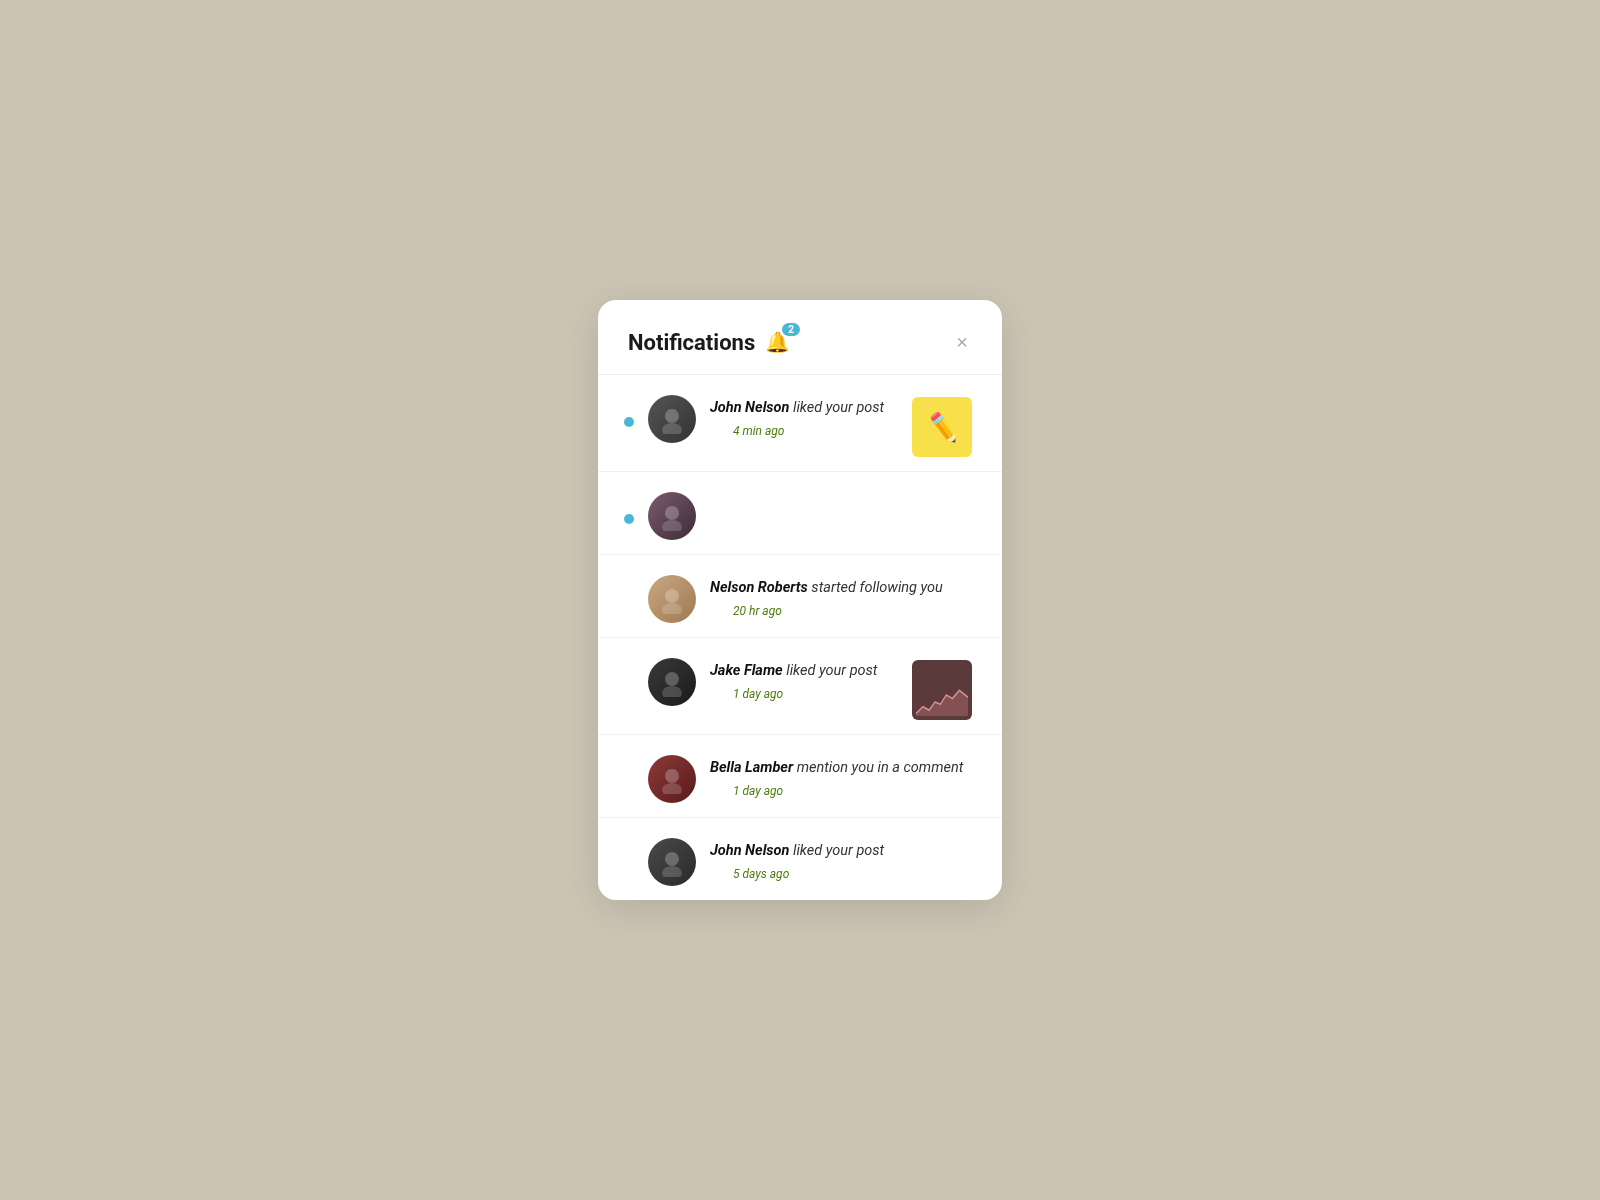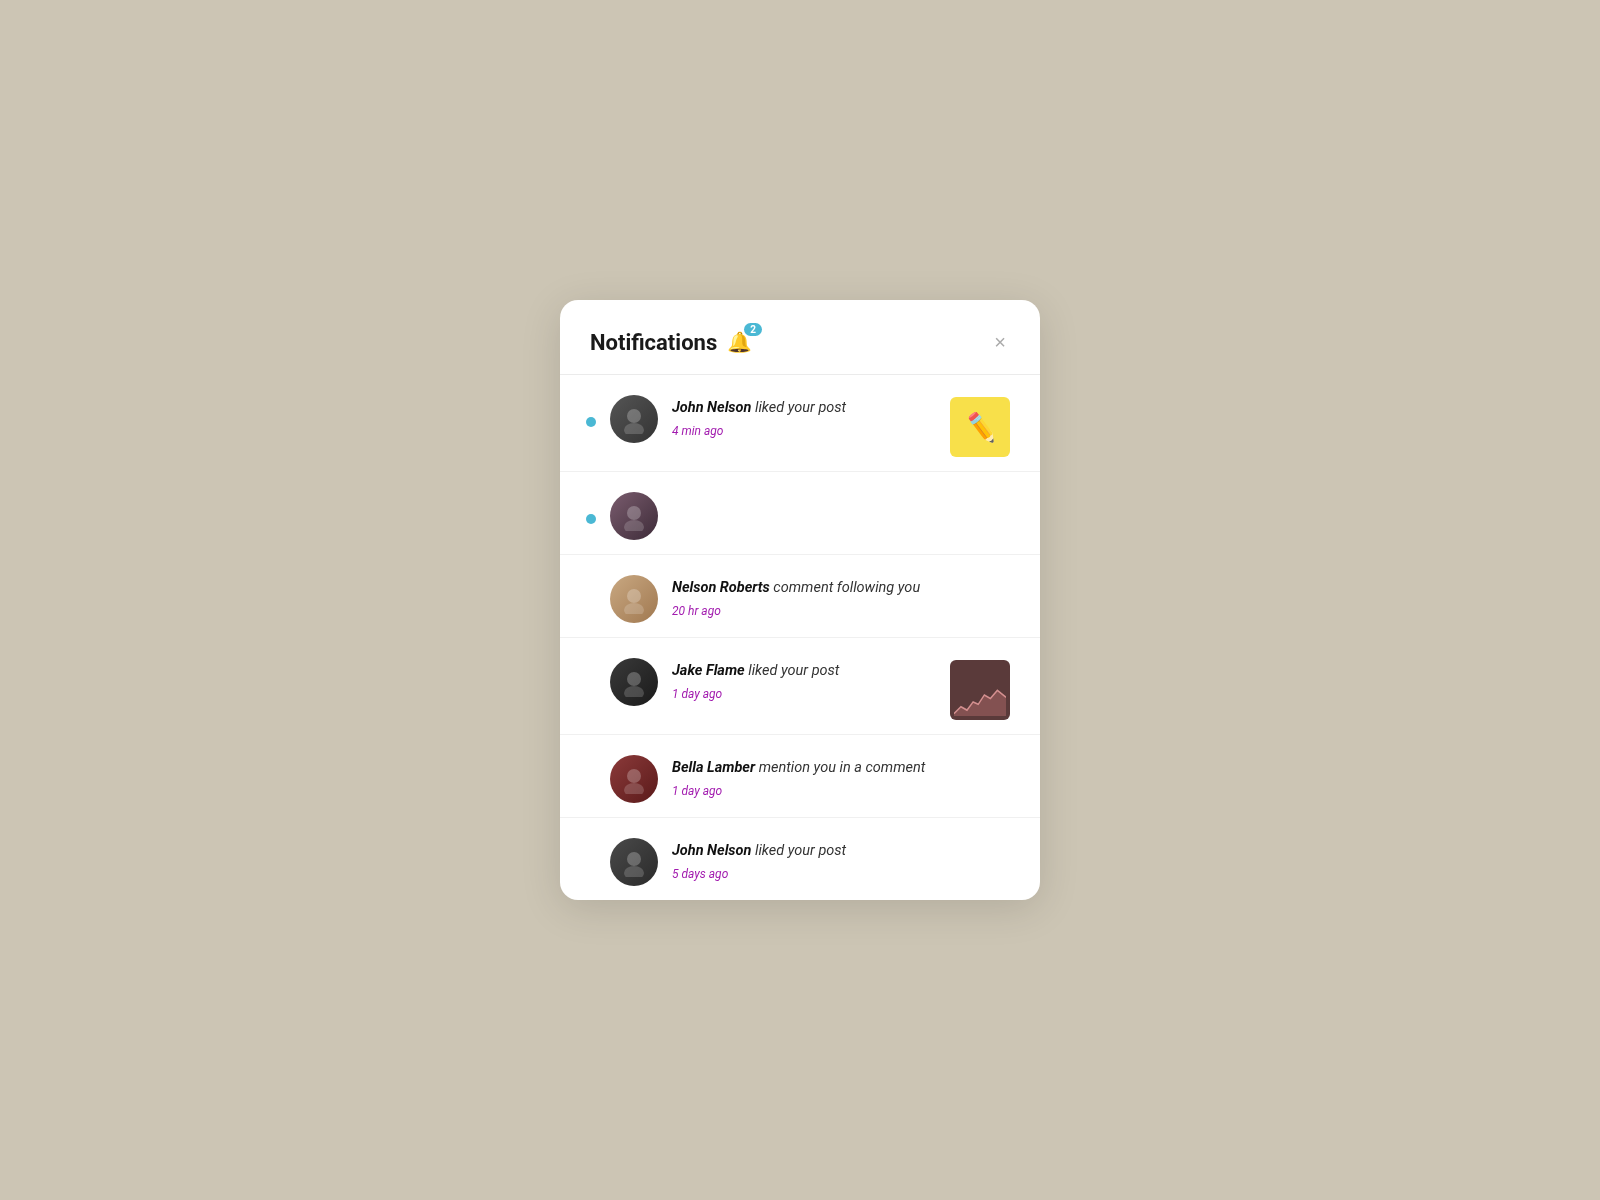--- a/index.html
+++ b/index.html
@@ -10,21 +10,21 @@
       background-color: #ccc5b4;
       display: flex;
       align-items: center;
       justify-content: center;
       font-family: -apple-system, BlinkMacSystemFont, 'Segoe UI', Roboto, sans-serif;
     }
 
     .panel {
       background: #ffffff;
       border-radius: 18px;
-      width: 480px;
+      width: 404px;
       max-height: 680px;
       overflow: hidden;
       box-shadow: 0 8px 40px rgba(0,0,0,0.13);
       display: flex;
       flex-direction: column;
     }
 
     .panel-header {
       display: flex;
       align-items: center;
@@ -162,22 +162,23 @@
       margin-top: 2px;
     }
 
     .notification-text strong {
       font-weight: 700;
       color: #111;
     }
 
     .notification-time {
       font-size: 12px;
-      color: #a21caf;
+      color: #4d7c0f;
       margin-top: 6px;
+      margin-left: 23px;
     }
 
     .notification-thumb {
       flex-shrink: 0;
       width: 60px;
       height: 60px;
       border-radius: 6px;
       overflow: hidden;
       margin-top: 2px;
     }
@@ -254,21 +255,21 @@
       </div>
       <div class="notification-item">
         <div class="unread-dot hidden"></div>
         <div class="avatar avatar-melissa">
           <svg viewBox="0 0 30 30" xmlns="http://www.w3.org/2000/svg">
       <circle cx="15" cy="12" r="7" fill="rgba(255,255,255,0.25)"></circle>
       <ellipse cx="15" cy="26" rx="10" ry="7" fill="rgba(255,255,255,0.18)"></ellipse>
     </svg>
         </div>
         <div class="notification-content">
-          <div class="notification-text"><strong>Nelson Roberts</strong><span> comment following you</span></div>
+          <div class="notification-text"><strong>Nelson Roberts</strong><span> started following you</span></div>
           <div class="notification-time">20 hr ago</div>
         </div>
       </div>
       <div class="notification-item">
         <div class="unread-dot hidden"></div>
         <div class="avatar avatar-jake">
           <svg viewBox="0 0 30 30" xmlns="http://www.w3.org/2000/svg">
       <circle cx="15" cy="12" r="7" fill="rgba(255,255,255,0.25)"></circle>
       <ellipse cx="15" cy="26" rx="10" ry="7" fill="rgba(255,255,255,0.18)"></ellipse>
     </svg>

